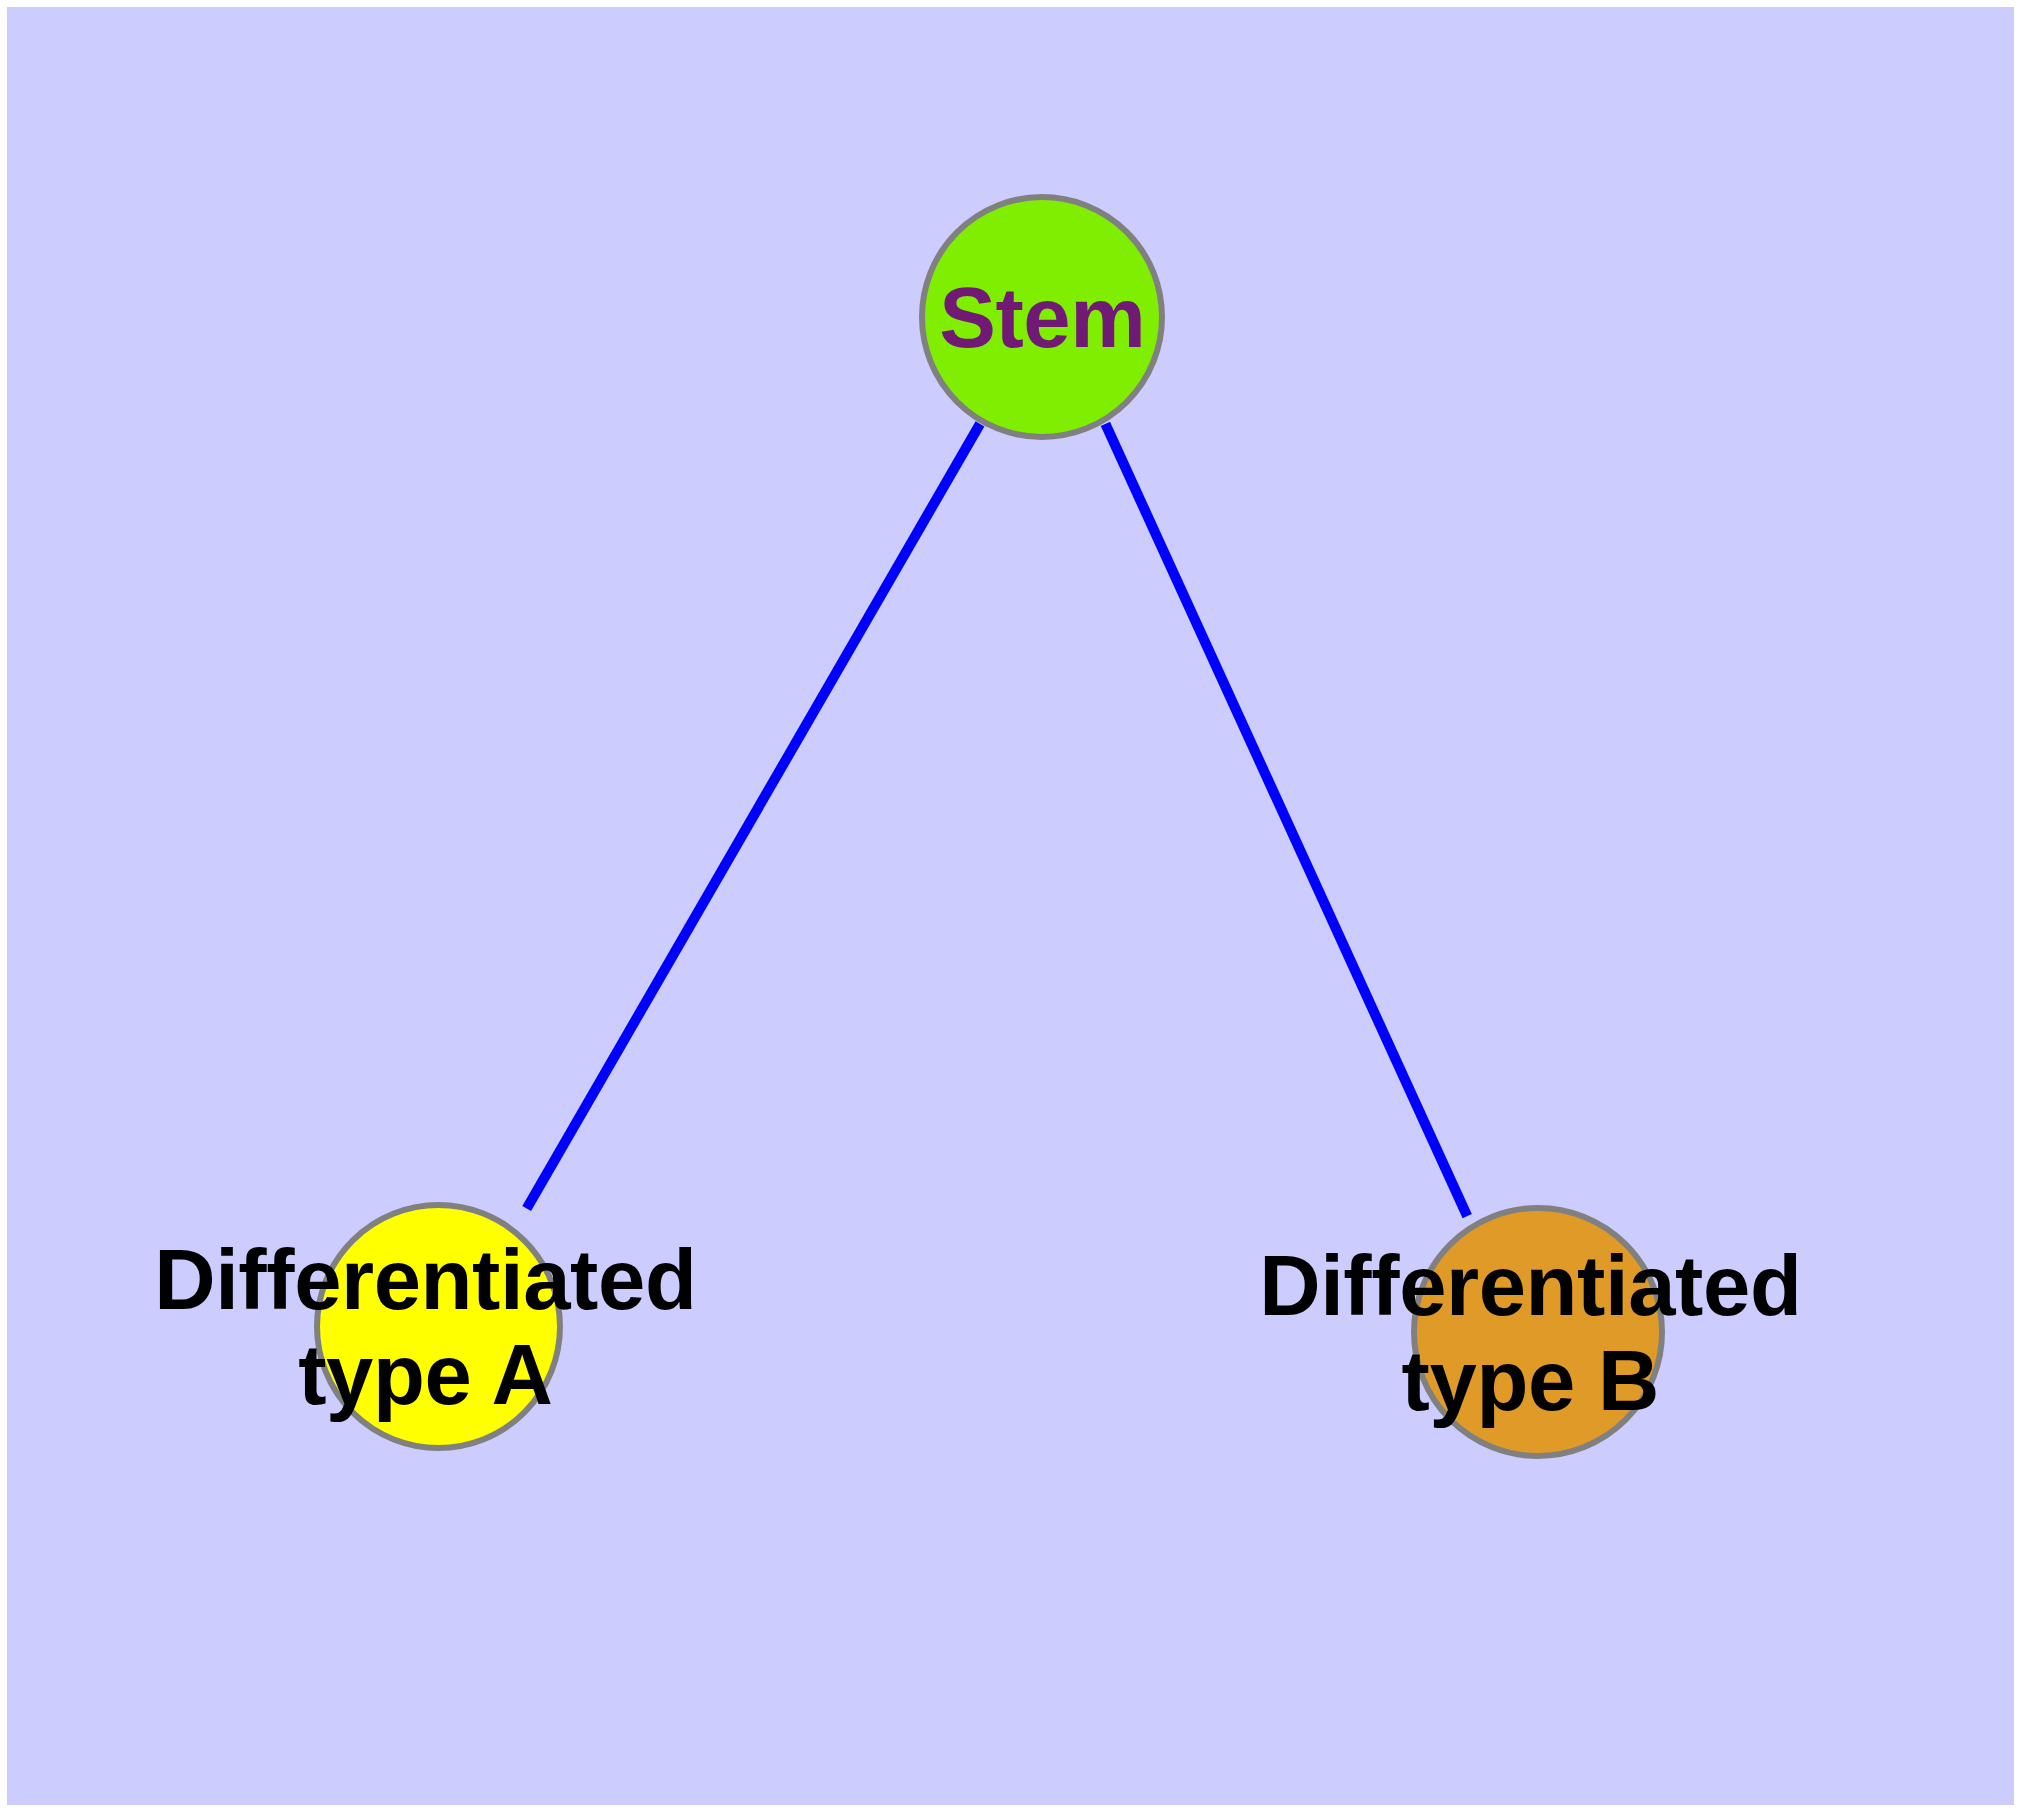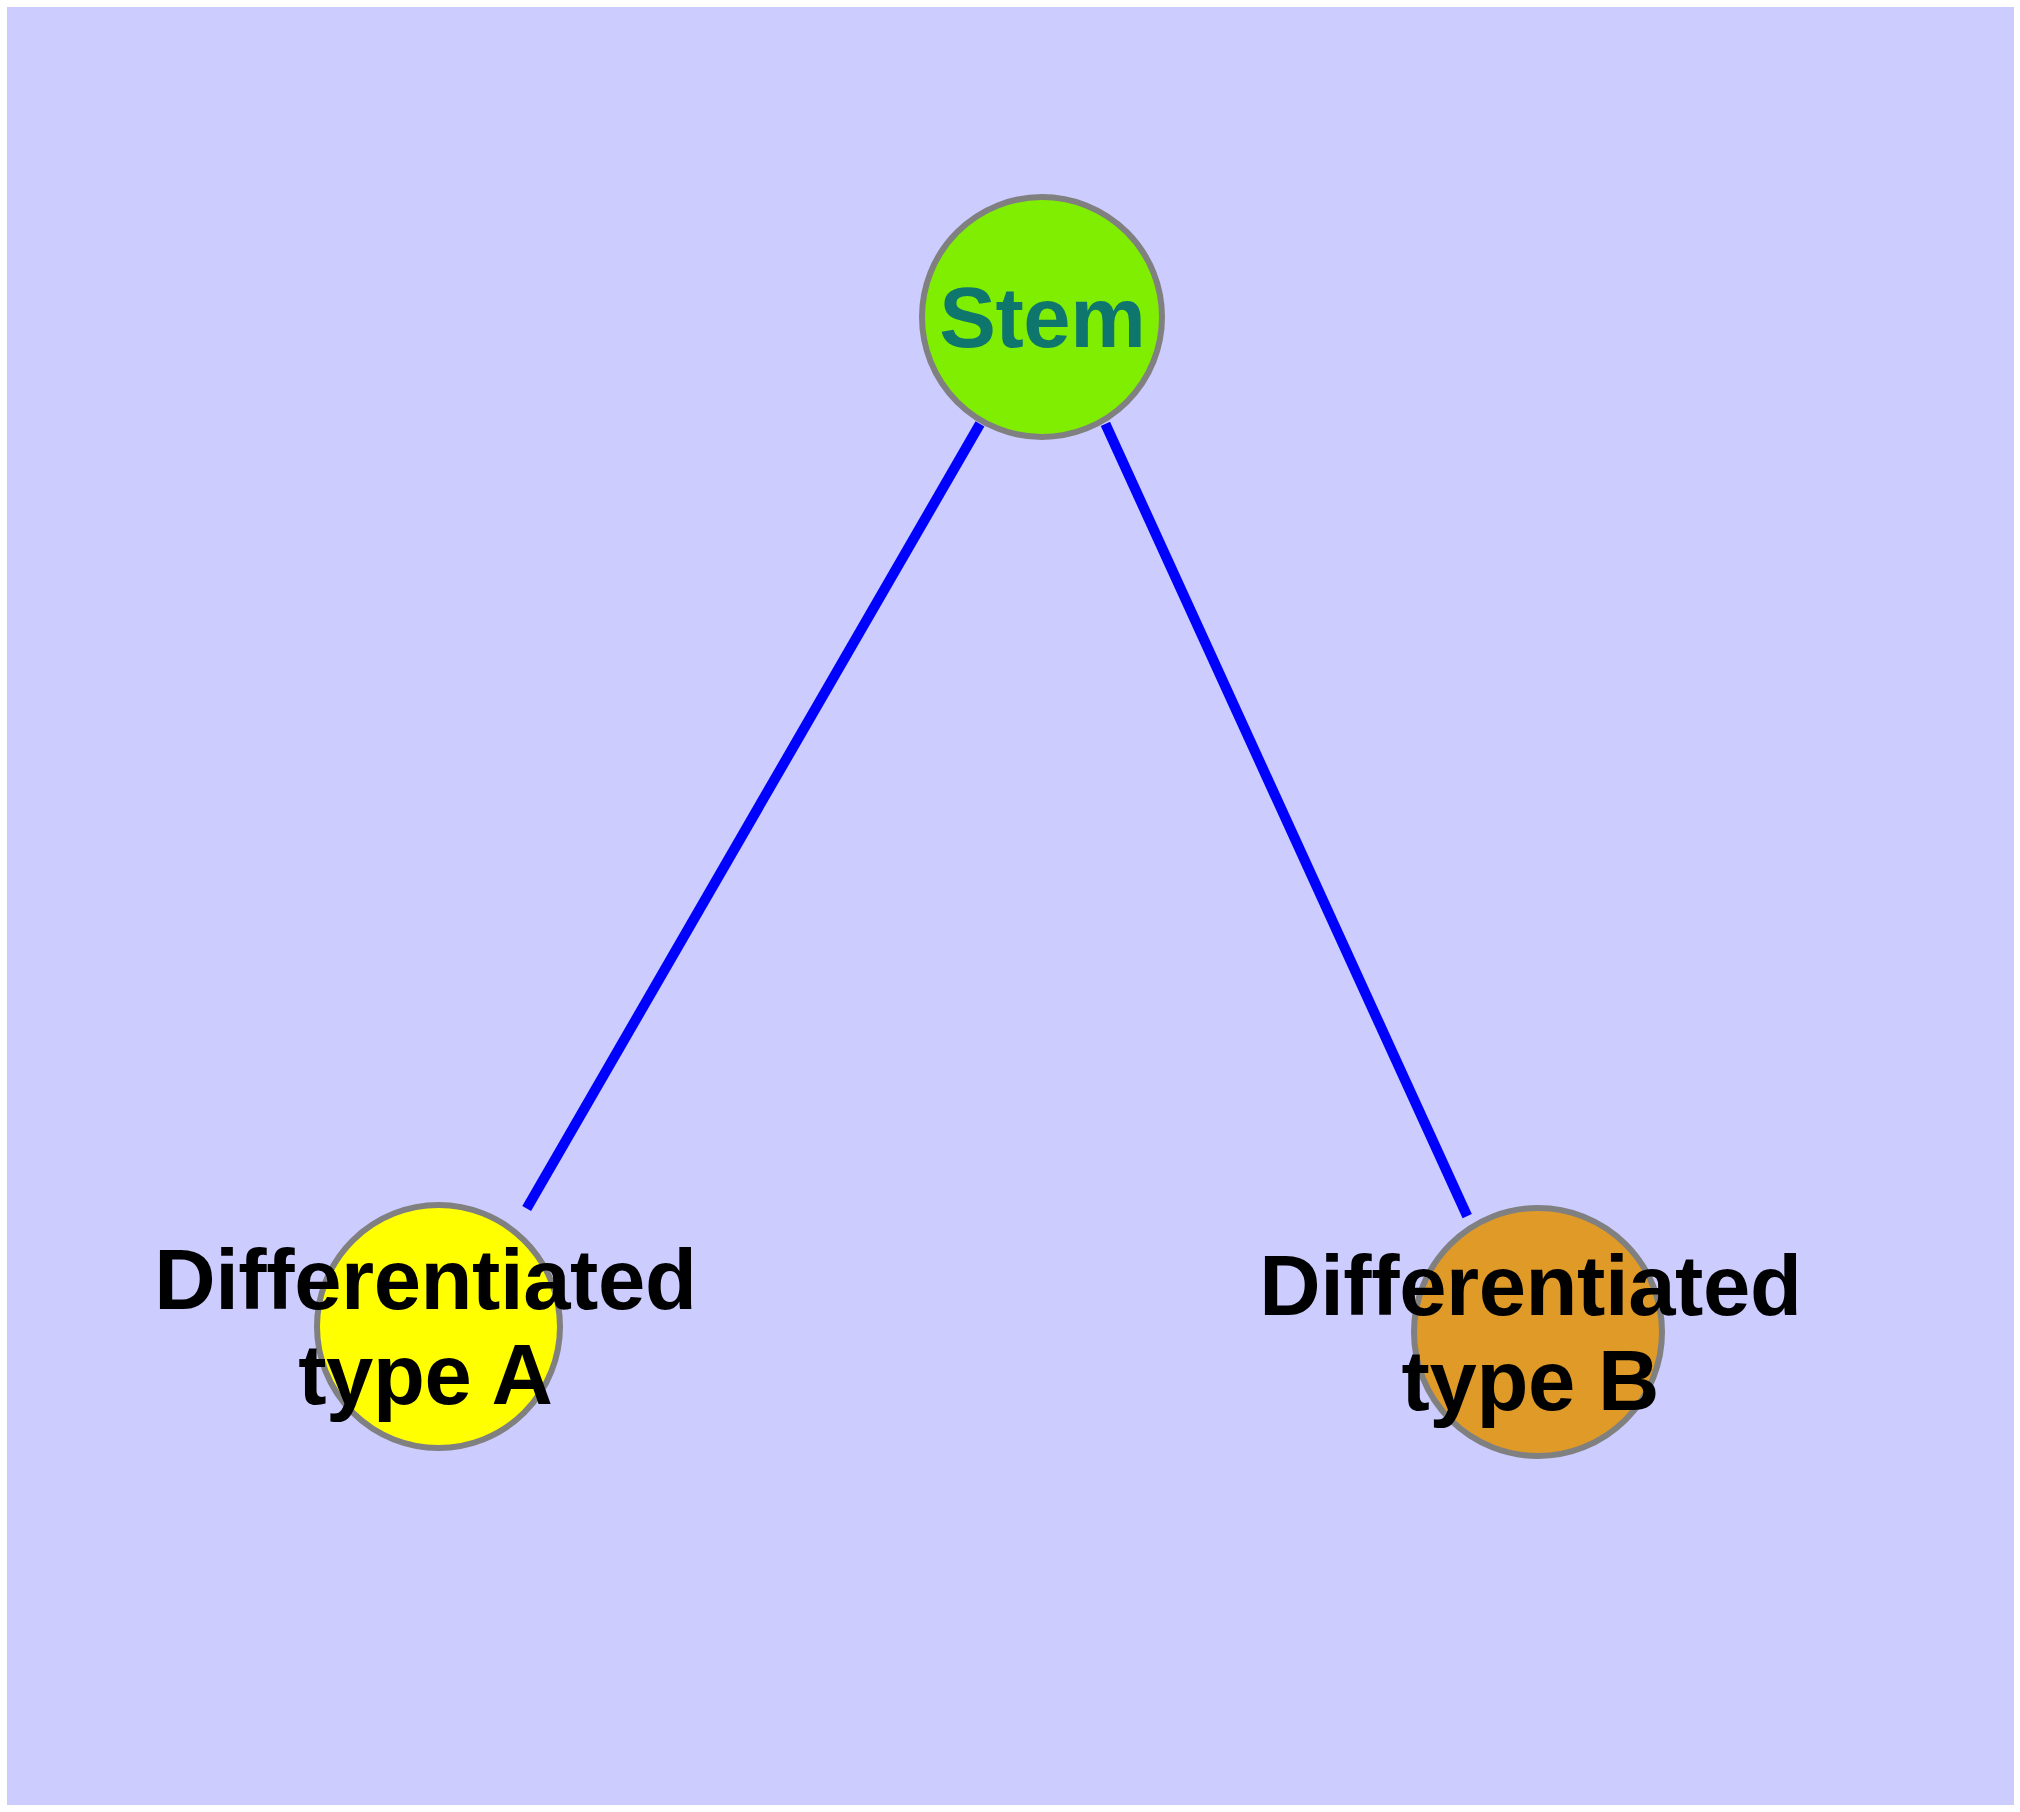--- a/index.html
+++ b/index.html
@@ -66,21 +66,21 @@
 <div id="graph-canvas">
   <div id="graph-plot">
 
     <svg id="edge-layer" viewBox="0 0 2368 2122" width="2007" height="1798" xmlns="http://www.w3.org/2000/svg" aria-hidden="true">
         <line x1="1148" y1="492" x2="613" y2="1418" stroke="#0000ff" stroke-width="12" stroke-linecap="butt"></line>
         <line x1="1296" y1="492" x2="1723" y2="1427" stroke="#0000ff" stroke-width="12" stroke-linecap="butt"></line>
       </svg>
 
     <div id="node-layer">
         <div class="node" style="left: 912px; top: 187px; width: 246px; height: 246px; background: rgb(128, 238, 0); border-color: rgb(128, 128, 128); border-width: 6px;"></div>
-        <div class="node-label" style="font-size: 85px; color: #0f766e; width: 1187px; left: 442px; top: 263px;"><div>Stem</div></div>
+        <div class="node-label" style="font-size: 85px; color: #701a75; width: 1187px; left: 442px; top: 263px;"><div>Stem</div></div>
         <div class="node" style="left: 307px; top: 1195px; width: 249px; height: 249px; background: rgb(255, 255, 0); border-color: rgb(128, 128, 128); border-width: 6px;"></div>
         <div class="node-label" style="font-size: 85px; color: rgb(0, 0, 0); width: 1187px; left: -175px; top: 1225px;"><div>Differentiated</div><div>type A</div></div>
         <div class="node" style="left: 1404px; top: 1198px; width: 254px; height: 254px; background: rgb(224, 154, 40); border-color: rgb(128, 128, 128); border-width: 6px;"></div>
         <div class="node-label" style="font-size: 85px; color: rgb(0, 0, 0); width: 1187px; left: 930px; top: 1231px;"><div>Differentiated</div><div>type B</div></div>
       </div>
 
   </div>
 </div>
 
 

